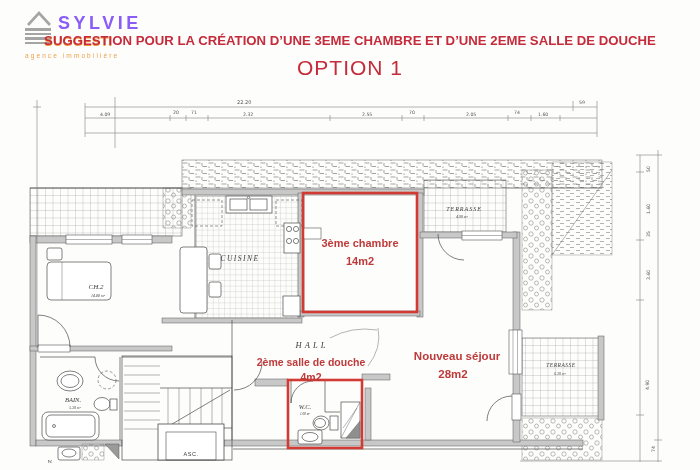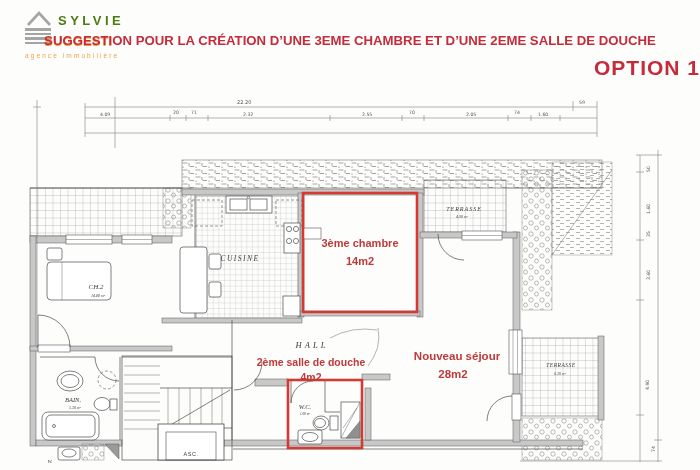--- a/index.html
+++ b/index.html
@@ -7,39 +7,39 @@
     width:700px;height:470px;overflow:hidden;position:relative;
     background:#fdfdfc;font-family:"Liberation Sans",sans-serif;
   }
   
   .header{position:absolute;left:0;top:0;width:700px;height:95px;}
   .logo{position:absolute;left:25px;top:10px;width:150px;height:48px;}
   .logo-roof{position:absolute;left:1px;top:0;}
   .logo-bars{position:absolute;left:0;top:18px;width:26px;}
   .logo-bars div{height:2.6px;background:#a5a5a5;margin-bottom:2px;}
   .logo-name{
-    position:absolute;left:33px;top:3px;color:#4d7c0f;font-weight:bold;
-    font-size:13px;letter-spacing:3.5px;white-space:nowrap;
+    position:absolute;left:33px;top:3px;color:#8b5cf6;font-weight:bold;
+    font-size:18px;letter-spacing:3.5px;white-space:nowrap;
   }
   .logo-tagline{
     position:absolute;left:0px;top:42px;color:#f0a04a;
     font-size:6.5px;letter-spacing:2.1px;white-space:nowrap;
   }
   .title,.title-echo{
     position:absolute;left:0;right:0;top:33px;text-align:center;
     font-size:13.2px;font-weight:bold;color:#c52b3a;white-space:nowrap;
   }
   .title{z-index:3;}
   .title-echo{
     z-index:2;color:#f0963a;transform:translateY(1.3px);
     clip-path:inset(0 84% 0 6%);
   }
   .option{
-    position:absolute;left:0;right:0;top:56px;text-align:right;
-    font-size:21px;font-weight:bold;letter-spacing:1px;color:#c52b3a;
+    position:absolute;left:0;right:0;top:56px;text-align:center;
+    font-size:21px;font-weight:normal;letter-spacing:1px;color:#c52b3a;
   }
   
   .plan-svg{position:absolute;left:0;top:0;}
   .wall{fill:#c8c8c8;stroke:#5a5a5a;stroke-width:.5;}
   .ln{stroke:#4a4a4a;stroke-width:.7;fill:none;}
   .ln-thin{stroke:#6a6a6a;stroke-width:.5;fill:none;}
   .fix{fill:#ffffff;stroke:#4a4a4a;stroke-width:.7;}
   .dashed{fill:none;stroke:#555;stroke-width:.6;stroke-dasharray:3 2;}
   .win{fill:#ffffff;stroke:#555;stroke-width:.6;}
   .dim-ln{stroke:#777;stroke-width:.55;fill:none;}

